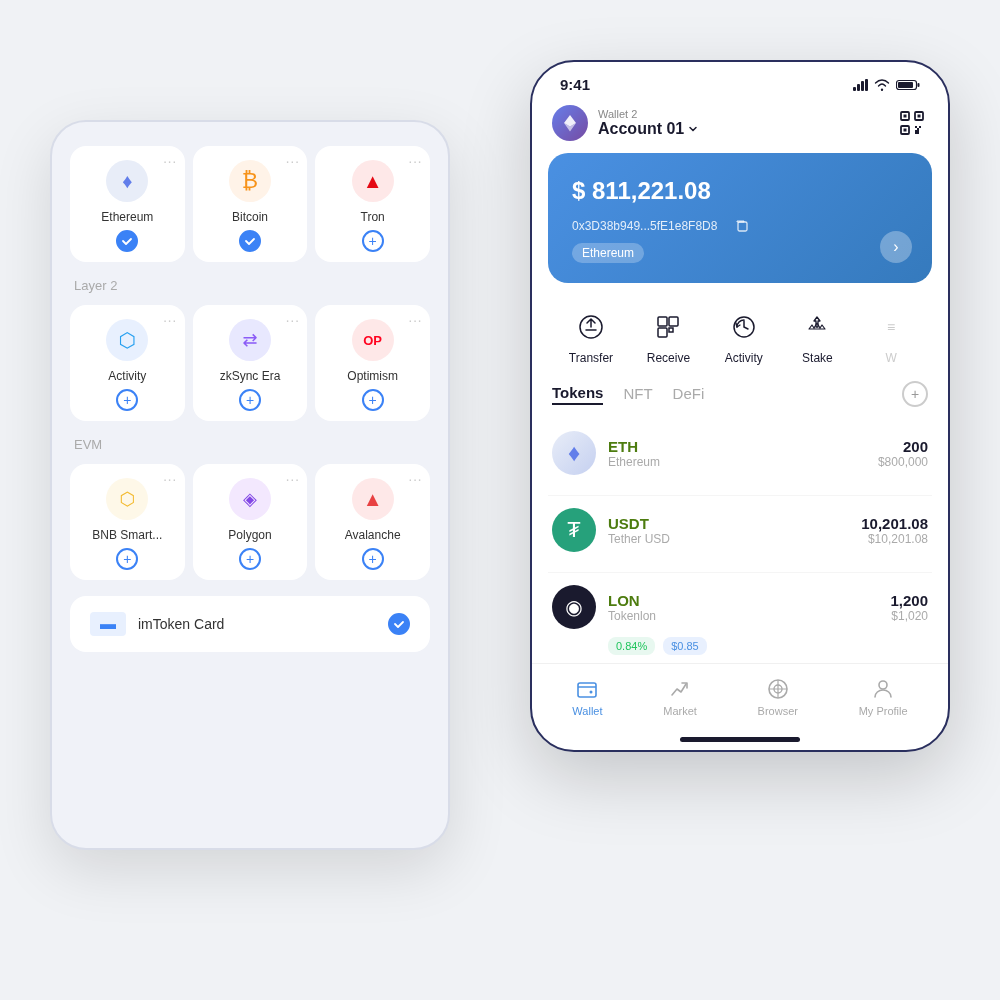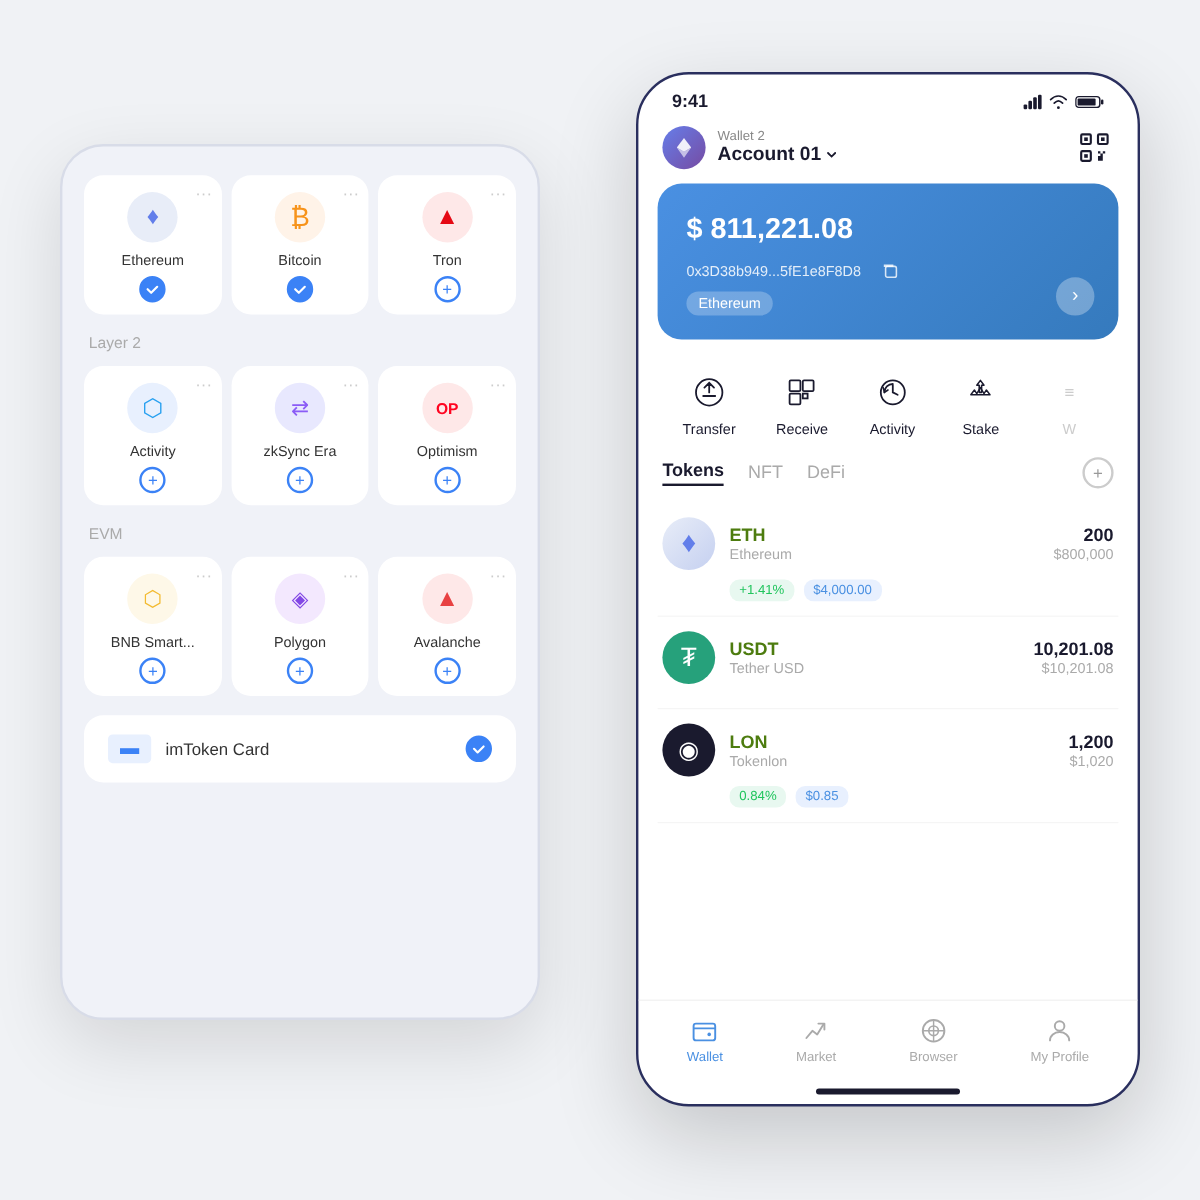--- a/index.html
+++ b/index.html
@@ -157,21 +157,21 @@
       font-size: 14px;
       color: #333;
     }
 
     
     .phone-right {
       position: absolute;
       right: 0;
       top: 0;
       width: 420px;
-      height: 862px;
+      height: 692px;
       background: #fff;
       border-radius: 44px;
       border: 2.5px solid #2a2f5e;
       box-shadow: 0 25px 70px rgba(0,0,0,0.18);
       overflow: hidden;
       z-index: 2;
       display: flex;
       flex-direction: column;
     }
 
@@ -777,24 +777,20 @@
             <div class="token-name-wrap">
               <span class="token-symbol">ETH</span>
               <span class="token-full-name">Ethereum</span>
             </div>
           </div>
           <div class="token-right">
             <div class="token-amount">200</div>
             <div class="token-value">$800,000</div>
           </div>
         </div>
-        <div class="token-badges">
-          <span class="badge-green">+1.41%</span>
-          <span class="badge-price">$4,000.00</span>
-        </div>
       </div>
 
       <div class="token-row">
         <div class="token-top">
           <div class="token-left">
             <div class="token-logo usdt-logo-bg" style="color:#fff; font-size:22px;">₮</div>
             <div class="token-name-wrap">
               <span class="token-symbol">USDT</span>
               <span class="token-full-name">Tether USD</span>
             </div>

